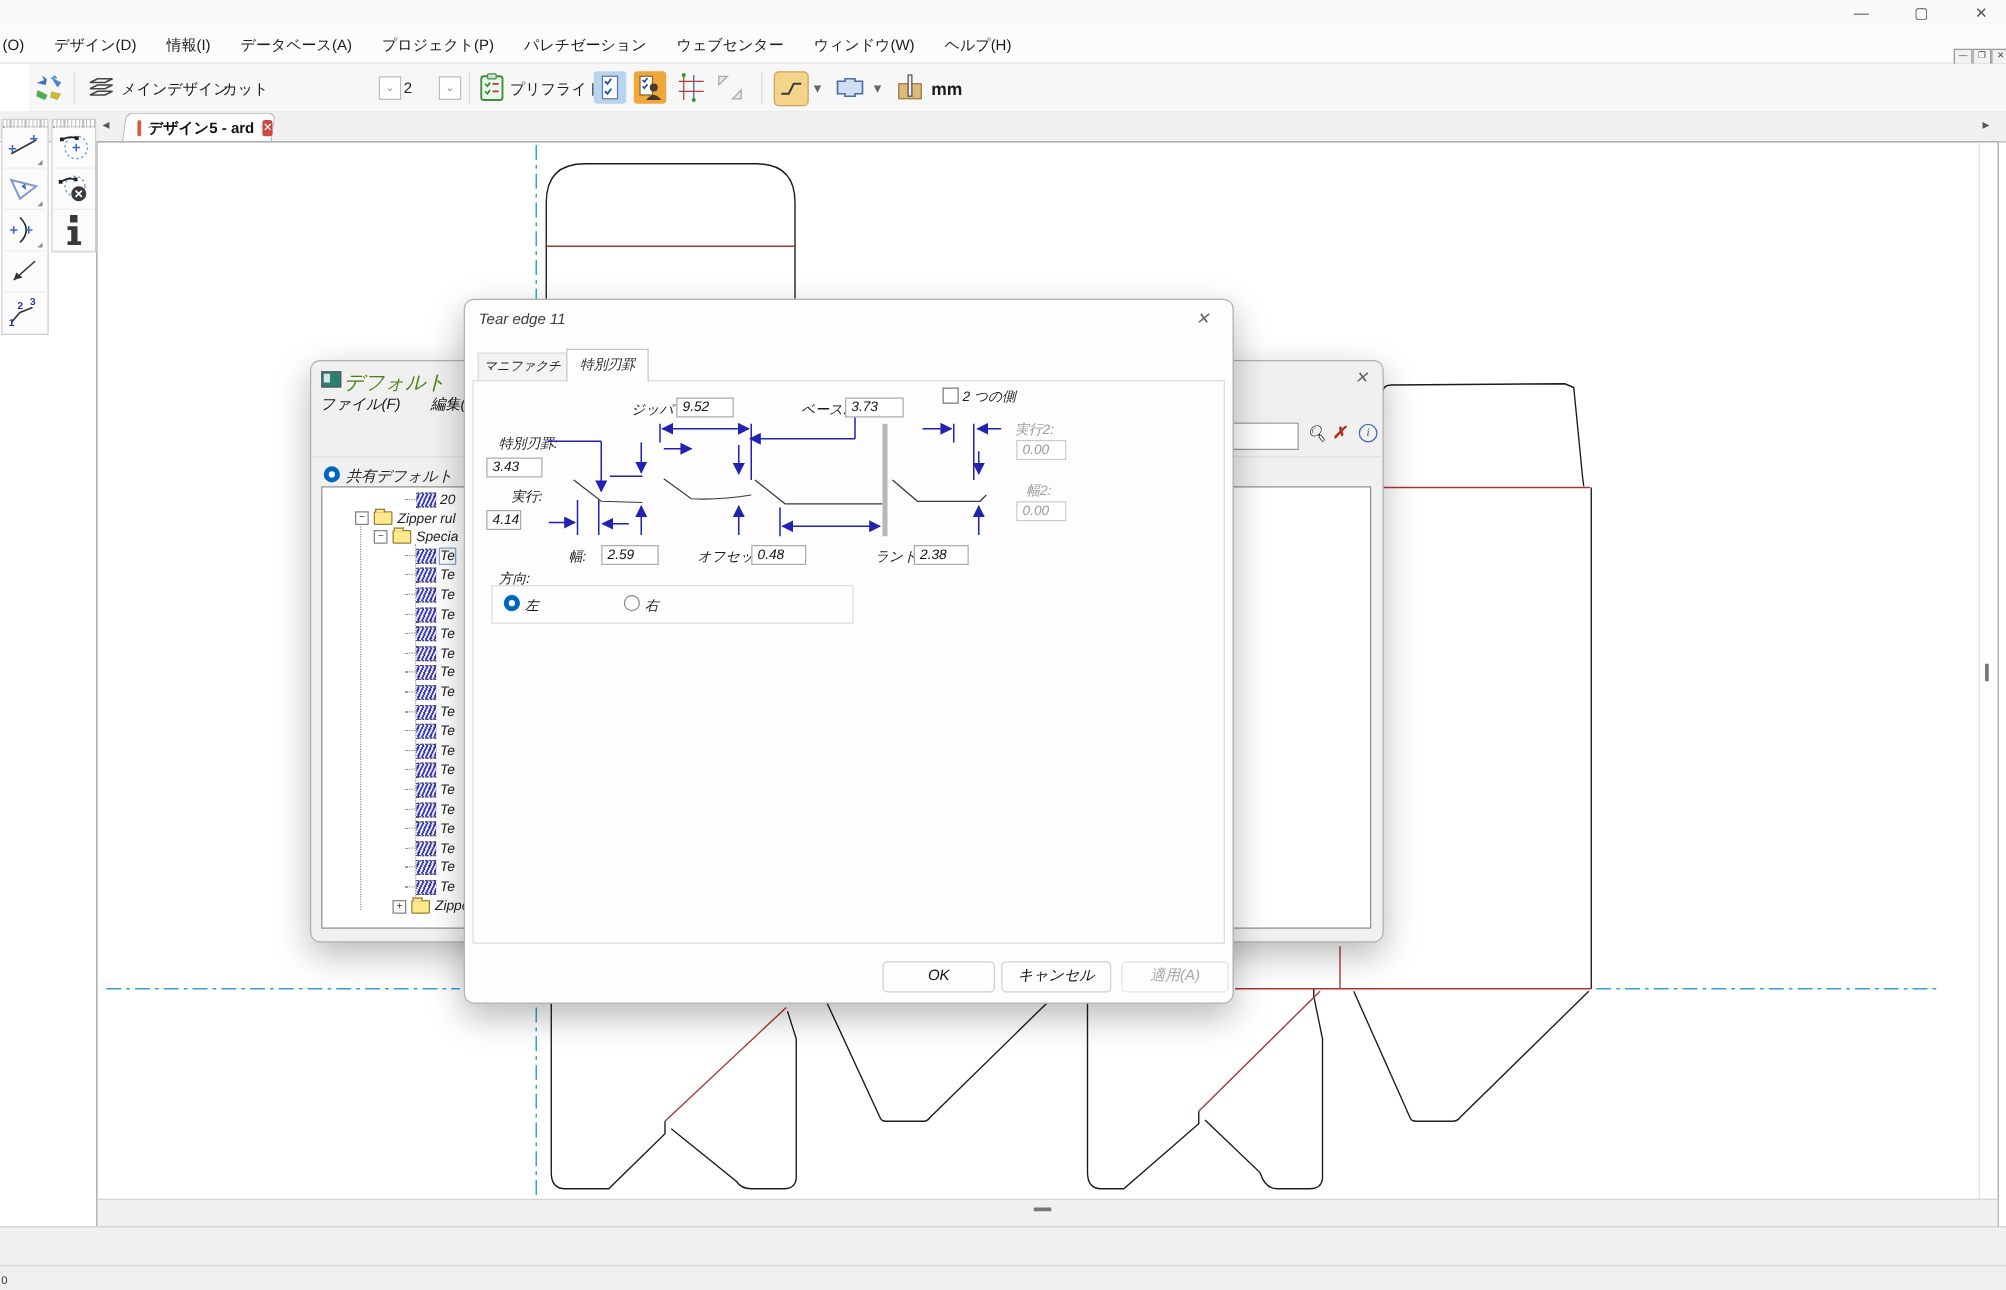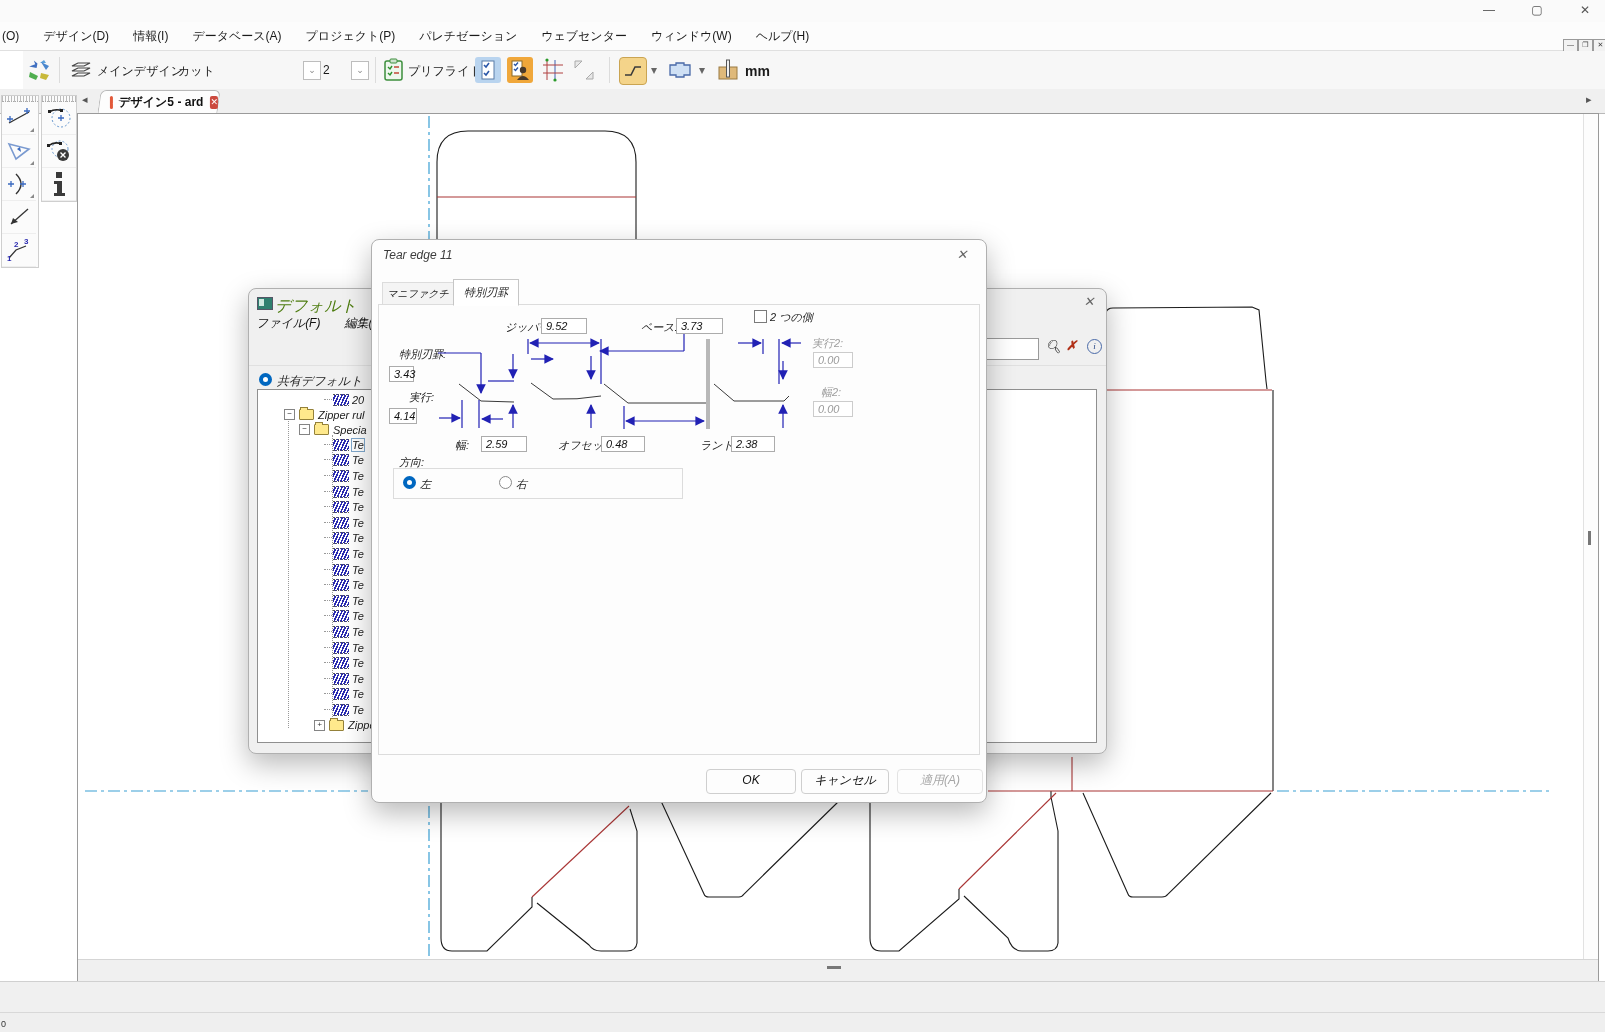--- a/index.html
+++ b/index.html
@@ -510,21 +510,21 @@
     </svg>
 
     <span class="flabel" style="left:133px;top:80px">ジッパー:</span>
     <div class="fld" style="left:169px;top:78px;width:46px">9.52</div>
     <span class="flabel" style="left:269px;top:80px">ベース:</span>
     <div class="fld" style="left:304px;top:78px;width:47px">3.73</div>
     <span class="chk" style="left:382px;top:70px"></span>
     <span class="flabel" style="left:398px;top:70px">2 つの側</span>
 
     <span class="flabel" style="left:27px;top:107px">特別刃罫:</span>
-    <div class="fld" style="left:17px;top:126px;width:25px">3.43</div>
+    <div class="fld" style="left:17px;top:126px;width:45px">3.43</div>
     <span class="flabel" style="left:37px;top:150px">実行:</span>
     <div class="fld" style="left:17px;top:168px;width:28px">4.14</div>
 
     <span class="flabel dis" style="left:440px;top:96px">実行2:</span>
     <div class="fld dis" style="left:441px;top:112px;width:40px">0.00</div>
     <span class="flabel dis" style="left:449px;top:145px">幅2:</span>
     <div class="fld dis" style="left:441px;top:161px;width:40px">0.00</div>
 
     <span class="flabel" style="left:83px;top:198px">幅:</span>
     <div class="fld" style="left:109px;top:196px;width:46px">2.59</div>

